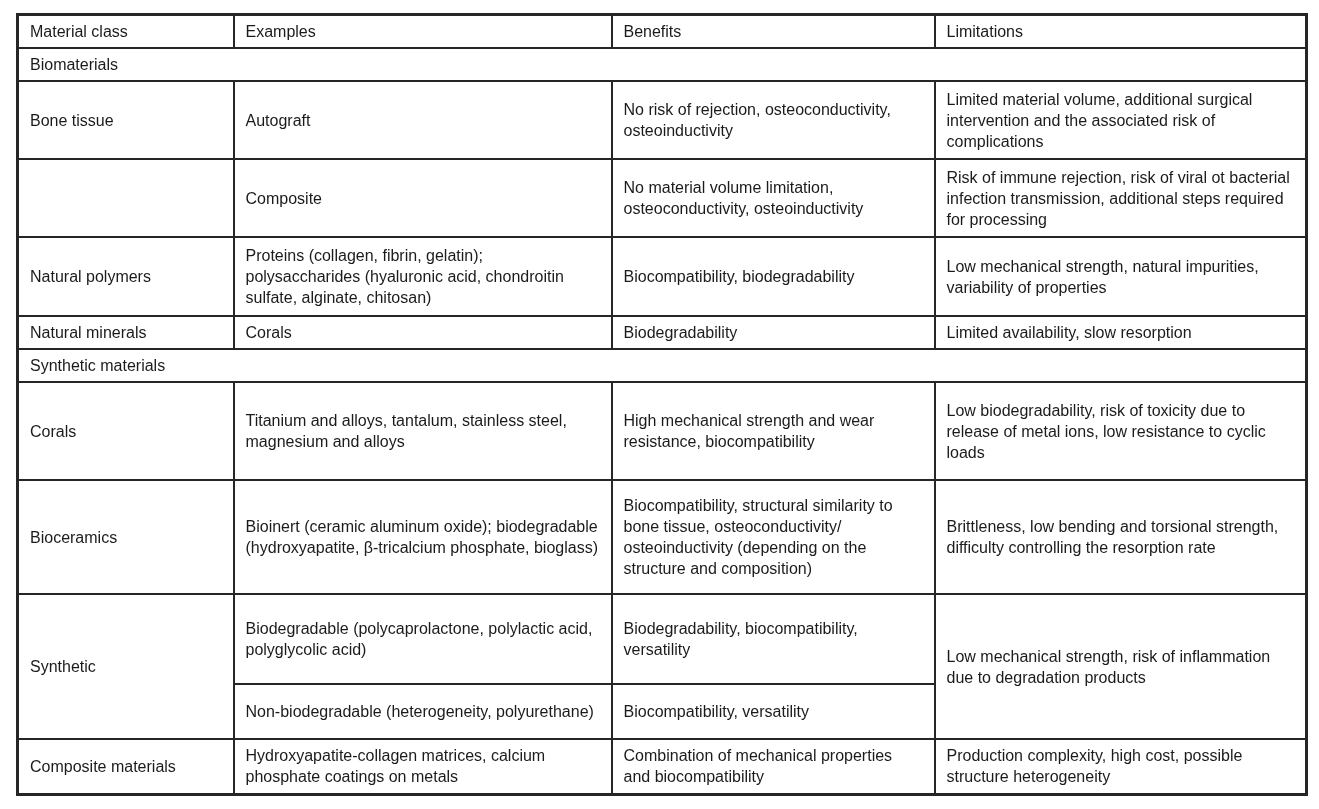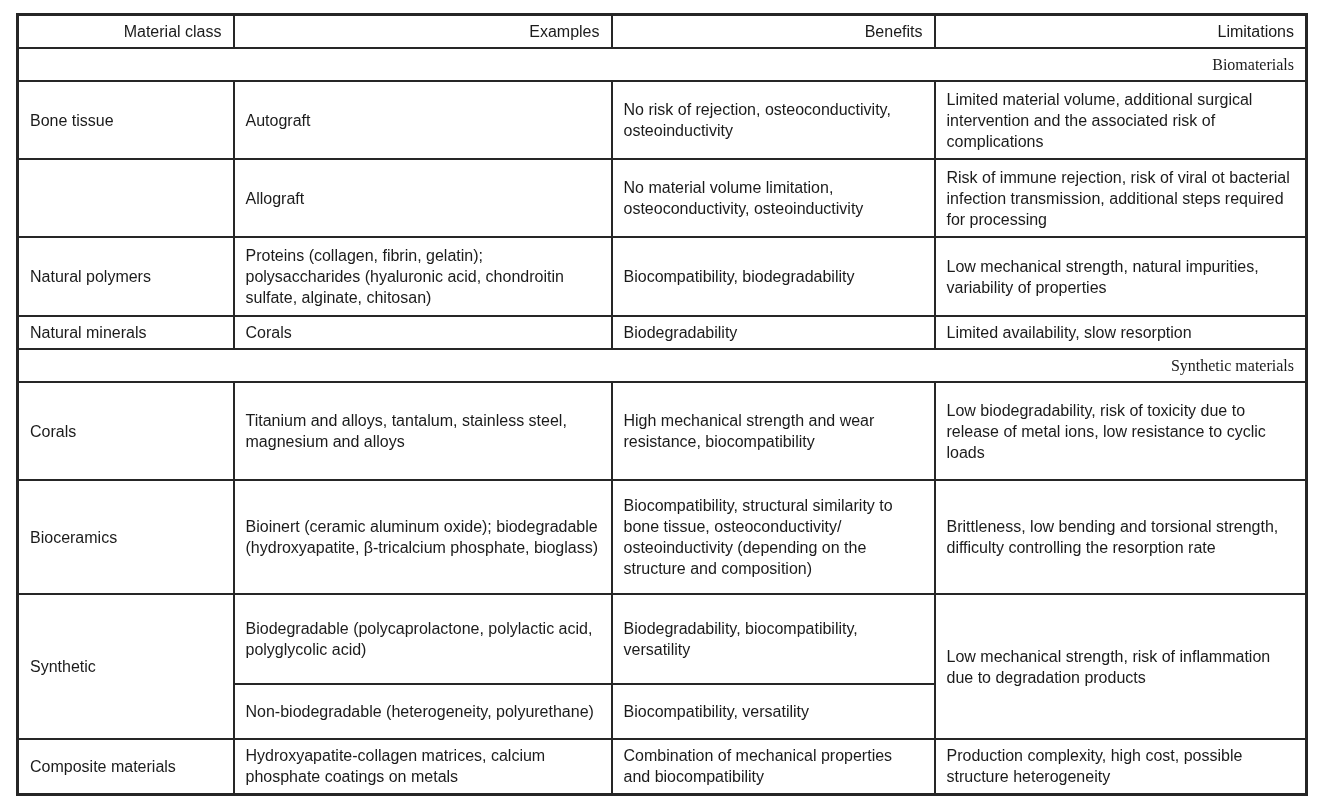--- a/index.html
+++ b/index.html
@@ -33,28 +33,27 @@
   table.mat-table th,
   table.mat-table td {
     border: 2px solid #262626;
     padding: 5px 11px;
     vertical-align: middle;
     overflow: hidden;
     background: #ffffff;
   }
   table.mat-table th {
     font-weight: normal;
-    text-align: right;
+    text-align: left;
   }
   table.mat-table td {
     text-align: left;
   }
   tr.section-row td {
-    text-align: right;
-    font-family: Liberation Serif, serif;
+    text-align: left;
   }
 </style>
 </head>
 <body>
 
 <div class="page">
   <div class="table-wrap">
     <table class="mat-table">
       <colgroup>
         <col style="width:216px">
@@ -77,21 +76,21 @@
 
         <tr style="height:78px;">
           <td>Bone tissue</td>
           <td>Autograft</td>
           <td>No risk of rejection, osteoconductivity, osteoinductivity</td>
           <td>Limited material volume, additional surgical intervention and the associated risk of complications</td>
         </tr>
 
         <tr style="height:78px;">
           <td></td>
-          <td>Allograft</td>
+          <td>Composite</td>
           <td>No material volume limitation, osteoconductivity, osteoinductivity</td>
           <td>Risk of immune rejection, risk of viral ot bacterial infection transmission, additional steps required for processing</td>
         </tr>
 
         <tr style="height:79px;">
           <td>Natural polymers</td>
           <td>Proteins (collagen, fibrin, gelatin); polysaccharides (hyaluronic acid, chondroitin sulfate, alginate, chitosan)</td>
           <td>Biocompatibility, biodegradability</td>
           <td>Low mechanical strength, natural impurities, variability of properties</td>
         </tr>

